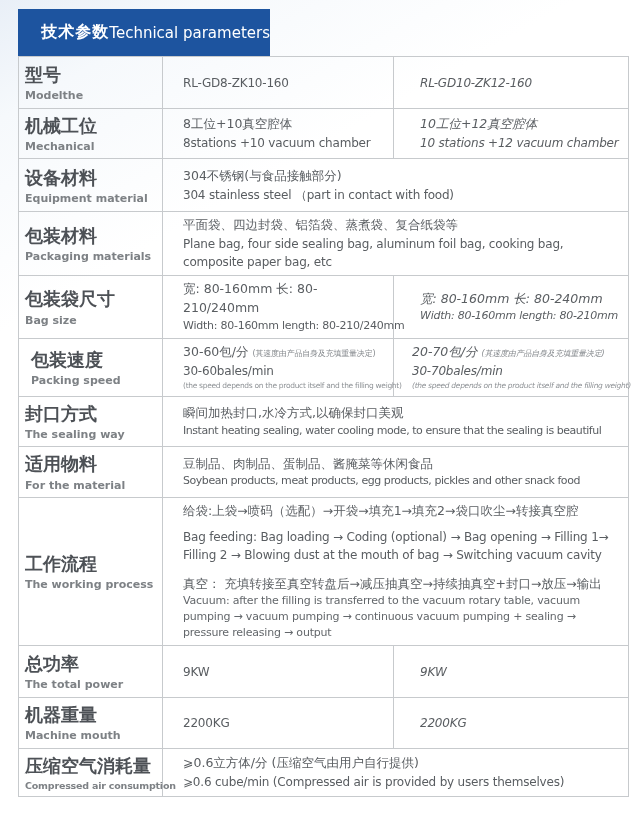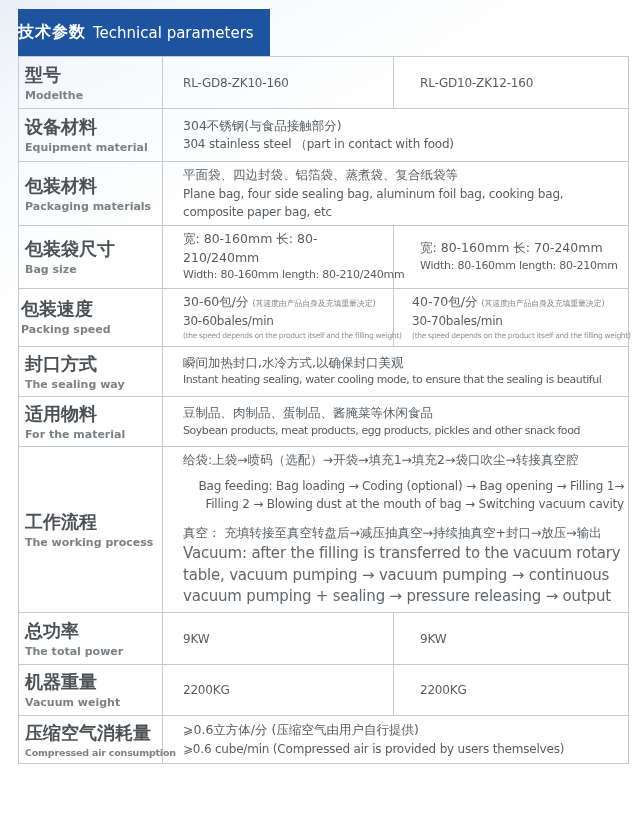--- a/index.html
+++ b/index.html
@@ -8,51 +8,51 @@
     font-family:"DejaVu Sans","Liberation Sans",sans-serif;
     background:#fff;
   }
   .page {
     position:relative; width:637px; height:821px; overflow:hidden;
     background:linear-gradient(150deg,#e9eff7 0%,#f6f9fc 10%,#ffffff 28%,#ffffff 100%);
   }
   .banner {
     position:absolute; left:18px; top:9px; width:252px; height:47px;
     background:#1d549f;
-    display:flex; align-items:center; justify-content:flex-start; gap:7px;
+    display:flex; align-items:center; justify-content:flex-end; gap:0;
     color:#fff;
   }
   .banner .bzh { font-size:16px; font-weight:700; letter-spacing:1px; }
   .banner .ben { font-size:15px; font-weight:500; }
   table.spec {
     position:absolute; left:18px; top:56px; width:610px;
     border-collapse:collapse; table-layout:fixed;
   }
   .spec td {
     border:1px solid #c7cacd;
     vertical-align:middle;
     color:#595d61;
   }
   .spec td.lbl { padding:4px 2px 4px 6px; }
   .lzh { font-size:18px; font-weight:600; color:#4d5156; line-height:1.45; }
   .len { font-size:11px; font-weight:700; color:#7d8185; line-height:1.4; }
   .r13 .len { font-size:9.5px; letter-spacing:-0.2px; white-space:nowrap; }
   .spec td.val  { padding:4px 4px 4px 20px;margin-left:24px; }
-  .spec td.v3   { padding-left:26px; }
+  .spec td.v3   { padding-left:26px;font-style:italic; }
   .ln   { font-size:12.5px; line-height:1.5; color:#595d61; }
   .ln-en{ font-size:12px; line-height:1.5; color:#595d61; letter-spacing:-0.2px; }
   .tight { white-space:nowrap; font-size:11px; letter-spacing:-0.45px; }
   .tight2{ white-space:nowrap; font-size:11px;  letter-spacing:-0.25px; }
   .note  { font-size:8px; color:#85898d; margin-left:4px; letter-spacing:-0.2px; white-space:nowrap; }
   .noteline { font-size:7.5px; color:#8d9195; letter-spacing:-0.3px; white-space:nowrap; line-height:1.6; }
   .mainline { white-space:nowrap; }
   .proc p { margin:0; }
-  .p-gap   { margin-top:7px !important;text-align:right; }
+  .p-gap   { margin-top:7px !important; }
   .p-gap-lg{ margin-top:11px !important; }
-  .vac-en  { font-size:15px; line-height:1.45; letter-spacing:-0.2px; color:#63676b; }
+  .vac-en  { font-size:11px; line-height:1.45; letter-spacing:-0.2px; color:#63676b; }
   
   .r1 td { height:52px; } .r2 td { height:48px; } .r3 td { height:53px; }
   .r4 td { height:51px; } .r5 td { height:49px; } .r6 td { height:53px; }
   .r7 td { height:50px; } .r8 td { height:45px; } .r9 td { height:115px; }
   .r10 td{ height:52px; } .r11 td{ height:48px; } .r12 td{ height:52px; }
   .r13 td{ height:46px; }
 </style>
 </head>
 <body>
 
@@ -77,20 +77,34 @@
           <div class="len">Modelthe</div>
         </td>
         <td class="val">
           <div class="ln-en">RL-GD8-ZK10-160</div>
         </td>
         <td class="val v3">
           <div class="ln-en">RL-GD10-ZK12-160</div>
         </td>
       </tr>
 
+      <tr class="r2">
+        <td class="lbl">
+          <div class="lzh">机械工位</div>
+          <div class="len">Mechanical</div>
+        </td>
+        <td class="val">
+          <div class="ln">8工位+10真空腔体</div>
+          <div class="ln-en">8stations +10 vacuum chamber</div>
+        </td>
+        <td class="val v3">
+          <div class="ln">10工位+12真空腔体</div>
+          <div class="ln-en">10 stations +12 vacuum chamber</div>
+        </td>
+      </tr>
 
       <tr class="r3">
         <td class="lbl">
           <div class="lzh">设备材料</div>
           <div class="len">Equipment material</div>
         </td>
         <td class="val" colspan="2">
           <div class="ln">304不锈钢(与食品接触部分)</div>
           <div class="ln-en">304 stainless steel （part in contact with food)</div>
         </td>
@@ -110,37 +124,37 @@
       <tr class="r5">
         <td class="lbl">
           <div class="lzh">包装袋尺寸</div>
           <div class="len">Bag size</div>
         </td>
         <td class="val">
           <div class="ln">宽: 80-160mm 长: 80-210/240mm</div>
           <div class="ln-en tight2">Width: 80-160mm length: 80-210/240mm</div>
         </td>
         <td class="val v3">
-          <div class="ln">宽: 80-160mm 长: 70-240mm</div>
+          <div class="ln">宽: 80-160mm 长: 80-240mm</div>
           <div class="ln-en tight2">Width: 80-160mm length: 80-210mm</div>
         </td>
       </tr>
 
       <tr class="r6">
-        <td class="val" style="padding-left:2px">
+        <td class="val" style="padding-left:12px">
           <div class="lzh">包装速度</div>
           <div class="len">Packing speed</div>
         </td>
         <td class="val">
           <div class="ln mainline"><span>30-60包/分</span><span class="note">(其速度由产品自身及充填重量决定)</span></div>
           <div class="ln-en">30-60bales/min</div>
           <div class="noteline">(the speed depends on the product itself and the filling weight)</div>
         </td>
         <td class="val v3" style="padding-left:18px">
-          <div class="ln mainline"><span>40-70包/分</span><span class="note">(其速度由产品自身及充填重量决定)</span></div>
+          <div class="ln mainline"><span>20-70包/分</span><span class="note">(其速度由产品自身及充填重量决定)</span></div>
           <div class="ln-en">30-70bales/min</div>
           <div class="noteline">(the speed depends on the product itself and the filling weight)</div>
         </td>
       </tr>
 
       <tr class="r7">
         <td class="lbl">
           <div class="lzh">封口方式</div>
           <div class="len">The sealing way</div>
         </td>
@@ -183,21 +197,21 @@
           <div class="ln-en">9KW</div>
         </td>
         <td class="val v3">
           <div class="ln-en">9KW</div>
         </td>
       </tr>
 
       <tr class="r11">
         <td class="lbl">
           <div class="lzh">机器重量</div>
-          <div class="len">Vacuum weight</div>
+          <div class="len">Machine mouth</div>
         </td>
         <td class="val">
           <div class="ln-en">2200KG</div>
         </td>
         <td class="val v3">
           <div class="ln-en">2200KG</div>
         </td>
       </tr>
 
 

